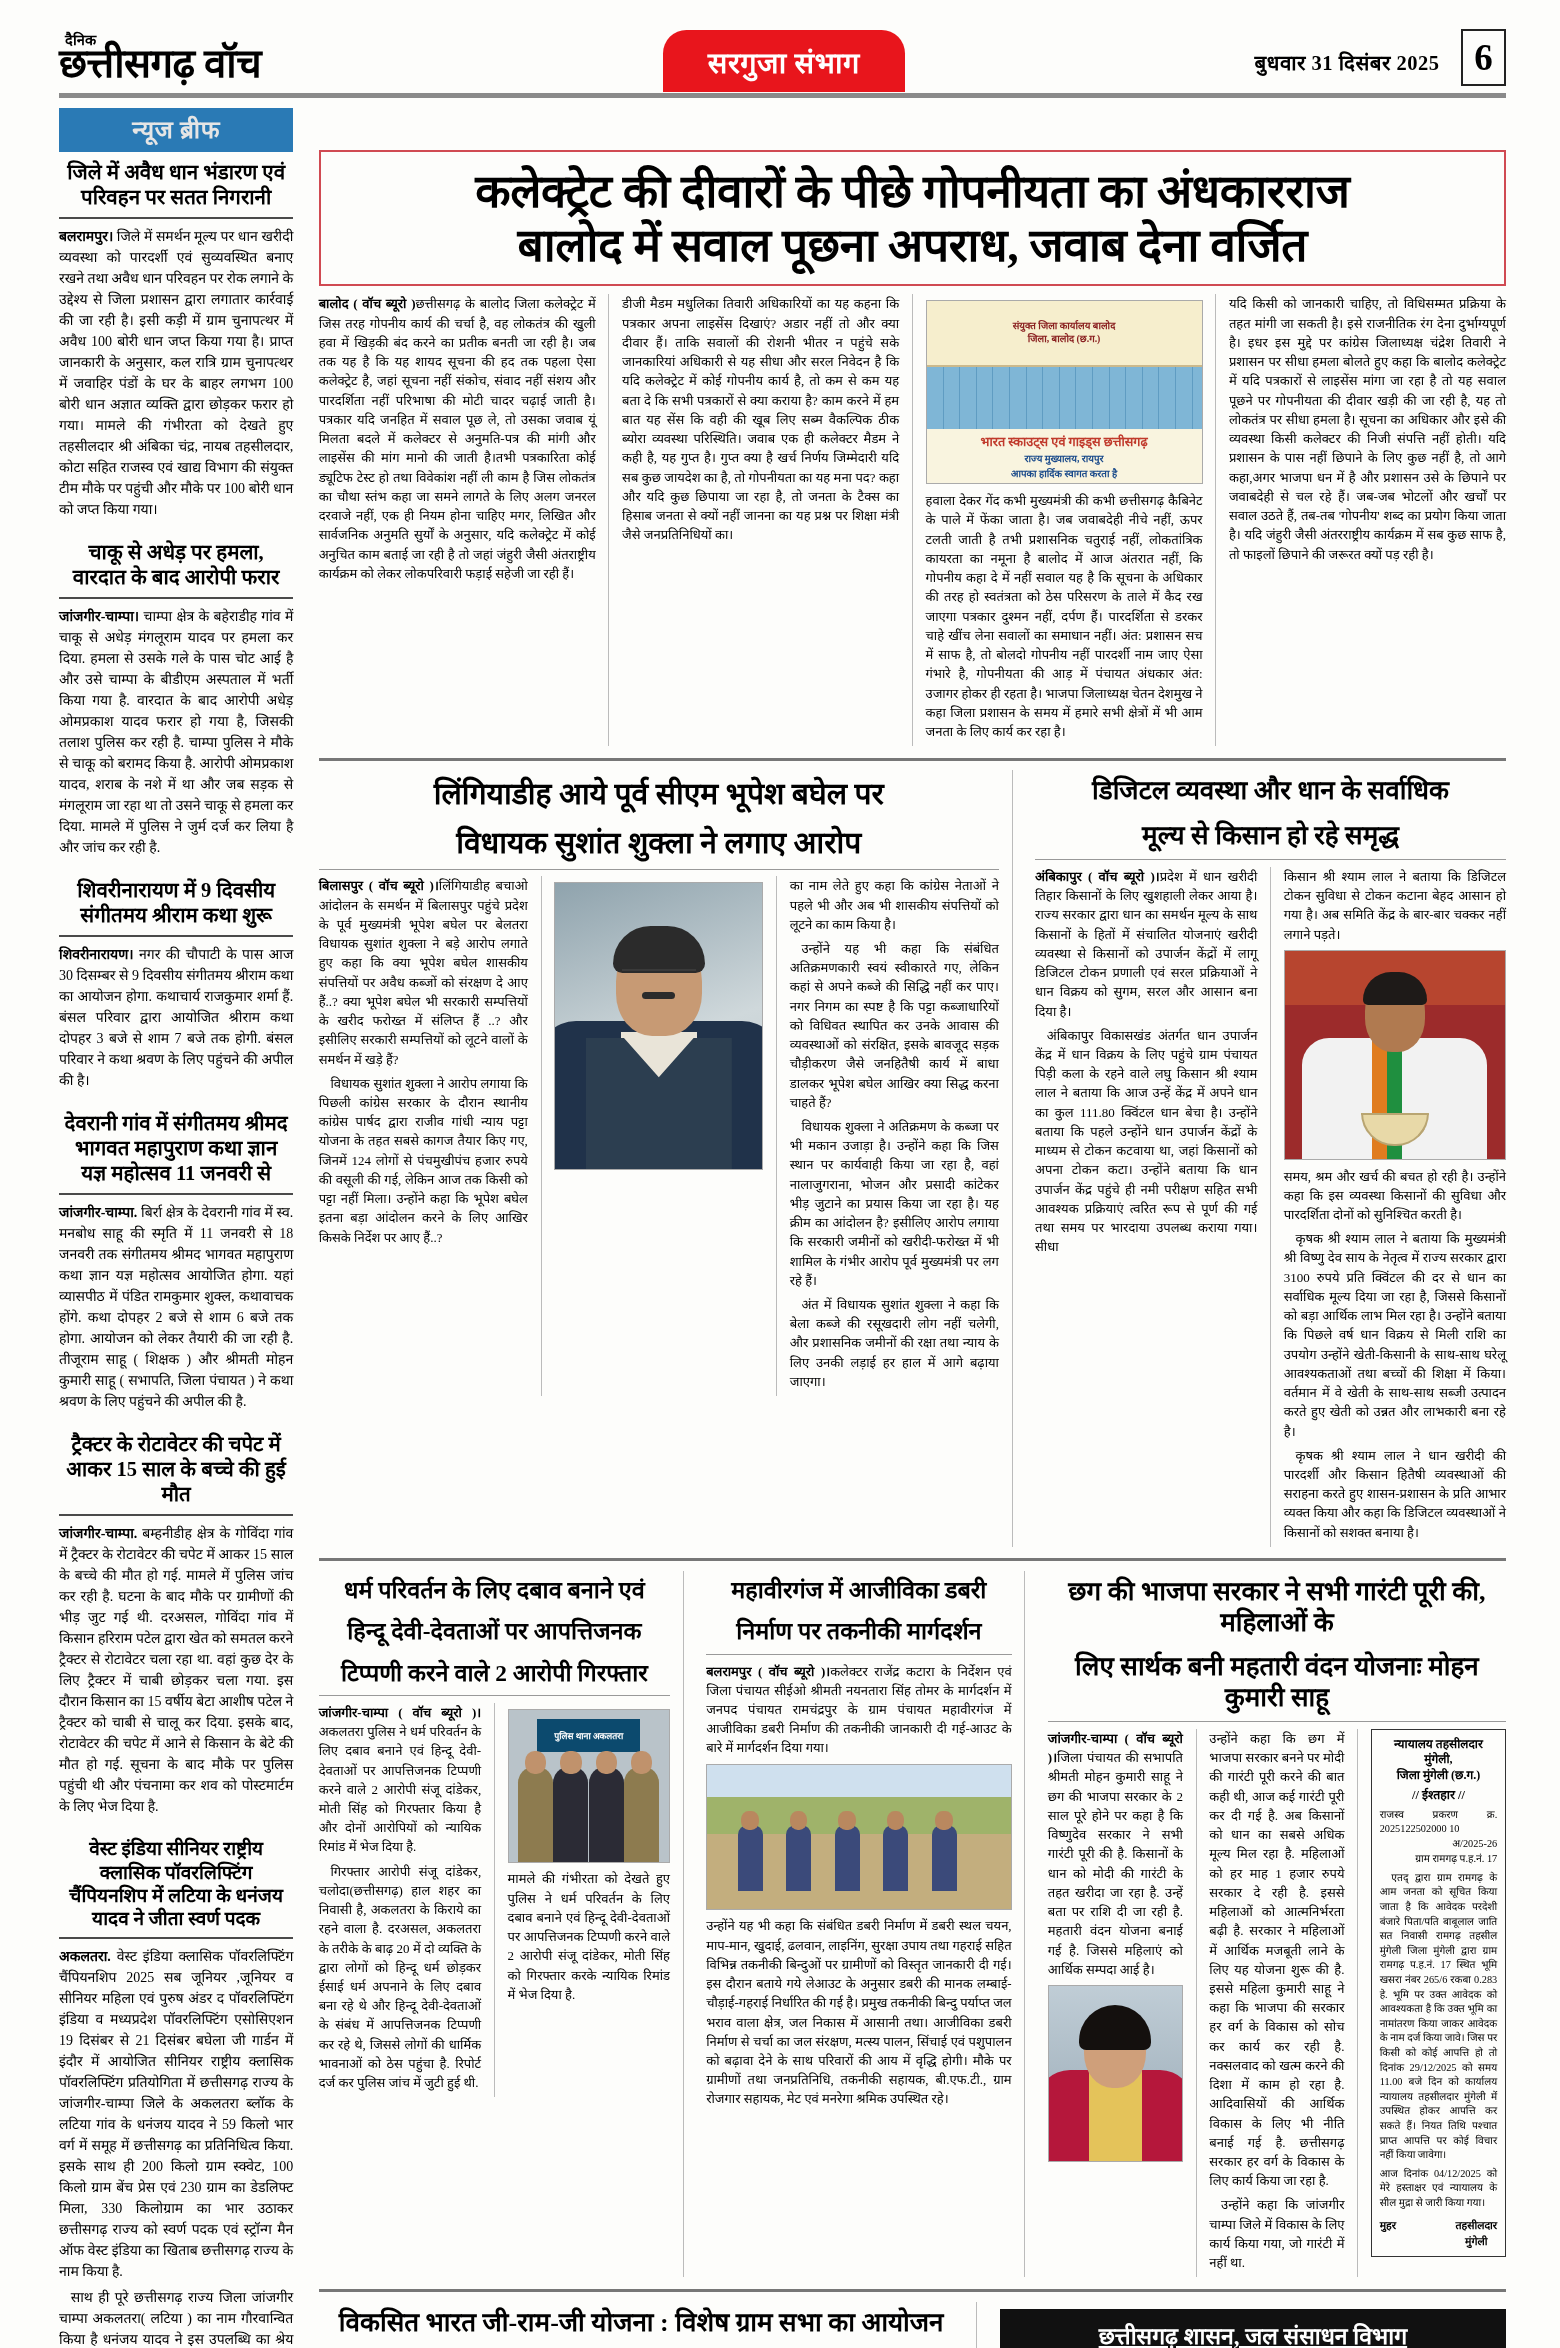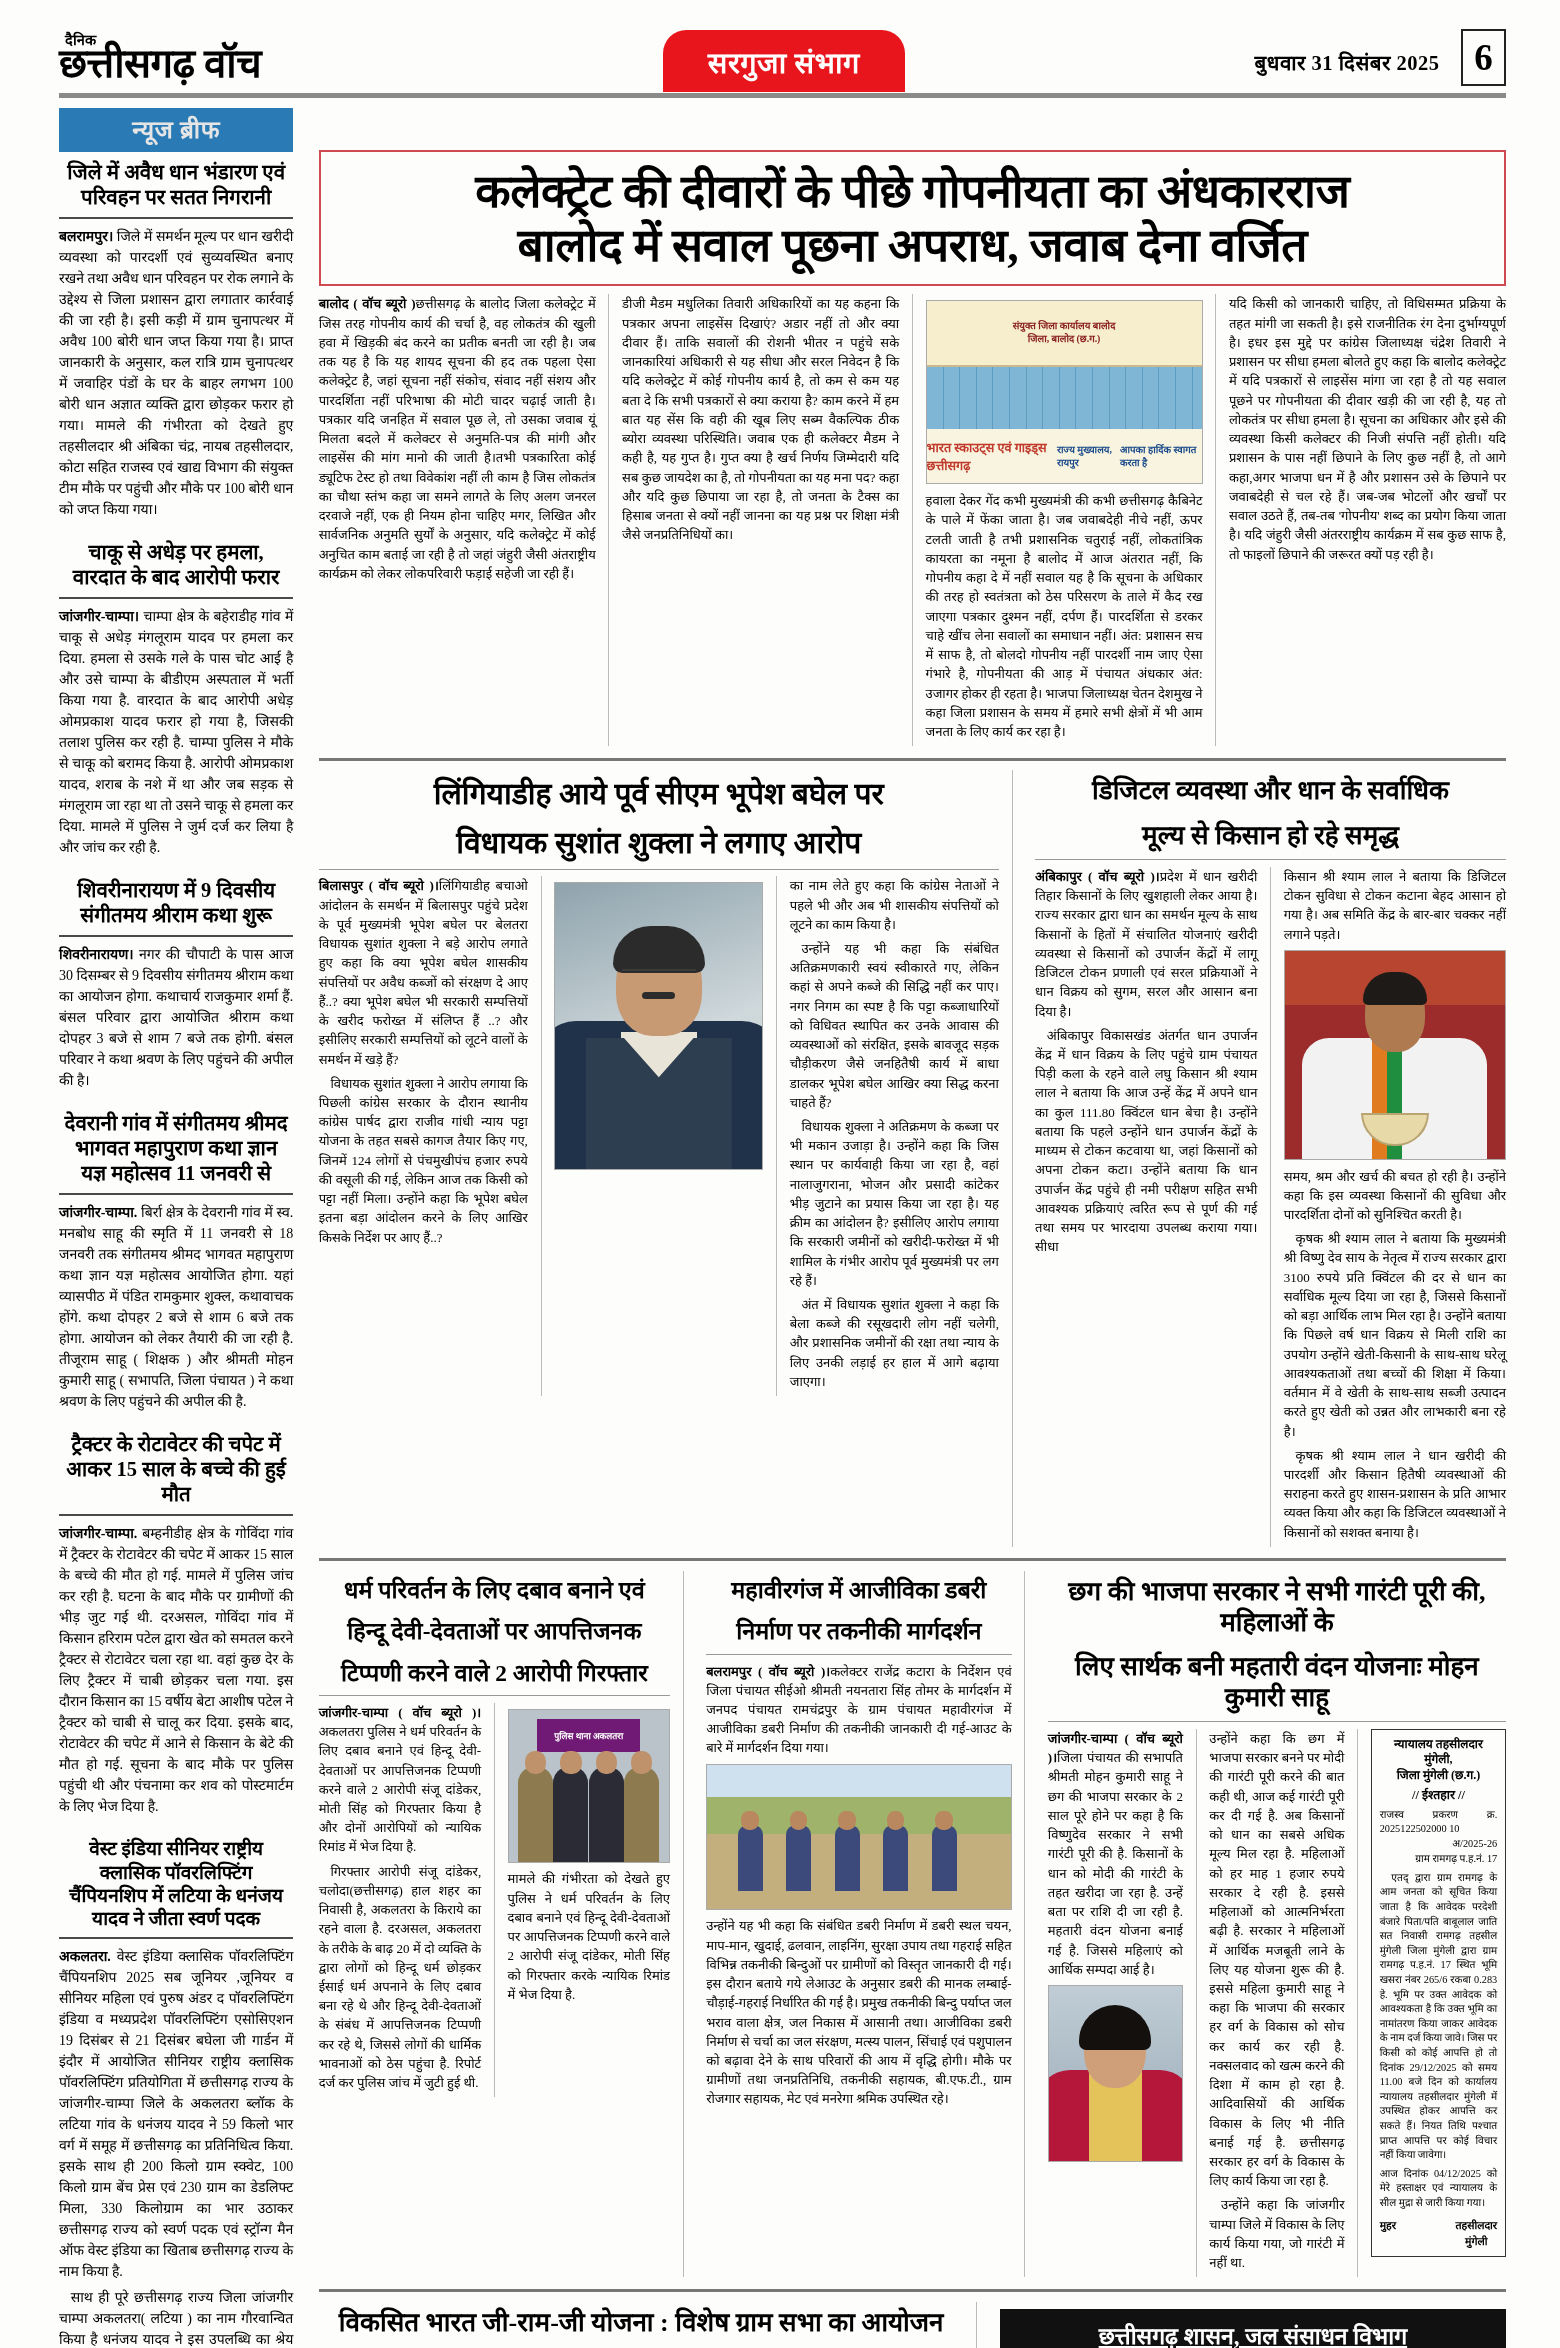--- a/index.html
+++ b/index.html
@@ -141,21 +141,21 @@
     display:flex; align-items:center; justify-content:center;
     font-size:9.8px; font-weight:bold; color:#8a2020; text-align:center; line-height:1.3;
   }
   .ph-collectorate .glass {
     position:absolute; top:36%; left:0; right:0; height:34%;
     background: repeating-linear-gradient(90deg,#7fb6d6 0 15.6px,#5f9cc2 15.6px 16.6px),
                 repeating-linear-gradient(0deg,#7fb6d6 0 11.7px,#5f9cc2 11.7px 12.7px);
   }
   .ph-collectorate .banner {
     position:absolute; bottom:0; left:0; right:0; height:30%;
-    background:#f9f4df; display:flex; flex-direction:row;
+    background:#f9f4df; display:flex; flex-direction:column;
     align-items:center; justify-content:center; gap:2px;
   }
   .ph-collectorate .banner .bn1 { font-size:12.7px; font-weight:bold; color:#c0392b; }
   .ph-collectorate .banner .bn2 { font-size:9.8px; font-weight:bold; color:#1a4a8a; }
 
   
   .ph-portrait { height: 288px; background:#cfcfcf; }
   .ph-portrait .bg { position:absolute; inset:0; background: linear-gradient(160deg,#8fa3ad,#cfd8db 55%, #b9c4c8); }
   .ph-portrait .head { position:absolute; left:50%; top:18%; width:86px; height:101px; margin-left:-43px; border-radius:46% 46% 42% 42%; background:#c79a74; }
   .ph-portrait .hair { position:absolute; left:50%; top:15%; width:92px; height:47px; margin-left:-46px; border-radius:47px 47px 11.7px 11.7px; background:#2b2b2b; }
@@ -171,21 +171,21 @@
   .ph-farmer .sky { position:absolute; top:0; left:0; right:0; height:26%; background:#b7452f; }
   .ph-farmer .head { position:absolute; left:50%; top:13%; width:60px; height:74px; margin-left:-30px; border-radius:45%; background:#b07a50; }
   .ph-farmer .hair { position:absolute; left:50%; top:10%; width:64px; height:33px; margin-left:-32px; border-radius:33px 33px 5.9px 5.9px; background:#1e1a18; }
   .ph-farmer .body { position:absolute; left:50%; bottom:0; width:185px; height:58%; margin-left:-93px; background:#f2f2f2; border-radius:27px 27px 0 0; }
   .ph-farmer .stripe { position:absolute; left:50%; bottom:0; width:185px; height:58%; margin-left:-93px; background: linear-gradient(90deg,transparent 38%,#e07c1f 38% 46%,#1f8f3f 46% 54%,transparent 54%); }
   .ph-farmer .bowl { position:absolute; left:50%; bottom:6%; width:68px; height:33px; margin-left:-34px; background:#e8d9a8; border-radius:0 0 33px 33px; border:2px solid #b9a572; }
 
   
   .ph-police { height: 154px; }
   .ph-police .bg { position:absolute; inset:0; background:#b9c3c9; }
-  .ph-police .board { position:absolute; top:6%; left:18%; width:64%; height:22%; background:#701a75; color:#fff; font-size:8.8px; display:flex; align-items:center; justify-content:center; font-weight:bold; }
+  .ph-police .board { position:absolute; top:6%; left:18%; width:64%; height:22%; background:#0c4a6e; color:#fff; font-size:8.8px; display:flex; align-items:center; justify-content:center; font-weight:bold; }
   .ph-police .p { position:absolute; bottom:0; width:35px; height:62%; background:#2b2b35; border-radius:15.6px 15.6px 0 0; }
   .ph-police .p i { position:absolute; top:-16.6px; left:50%; margin-left:-10.7px; width:21.5px; height:23.4px; border-radius:44%; background:#c0926c; display:block; }
   .ph-police .p.khaki { background:#8d7b4f; }
 
   
   .ph-field { height: 146px; }
   .ph-field .bg { position:absolute; inset:0; background: linear-gradient(#cfe0ee 0 22%, #9fb36a 22% 48%, #c3ae7e 48% 100%); }
   .ph-field .f { position:absolute; bottom:12%; width:25px; height:46%; background:#3b4a7a; border-radius:9.8px 9.8px 0 0; }
   .ph-field .f i { position:absolute; top:-13.7px; left:50%; margin-left:-8.8px; width:17.6px; height:18.5px; border-radius:44%; background:#b9885f; display:block; }
 

